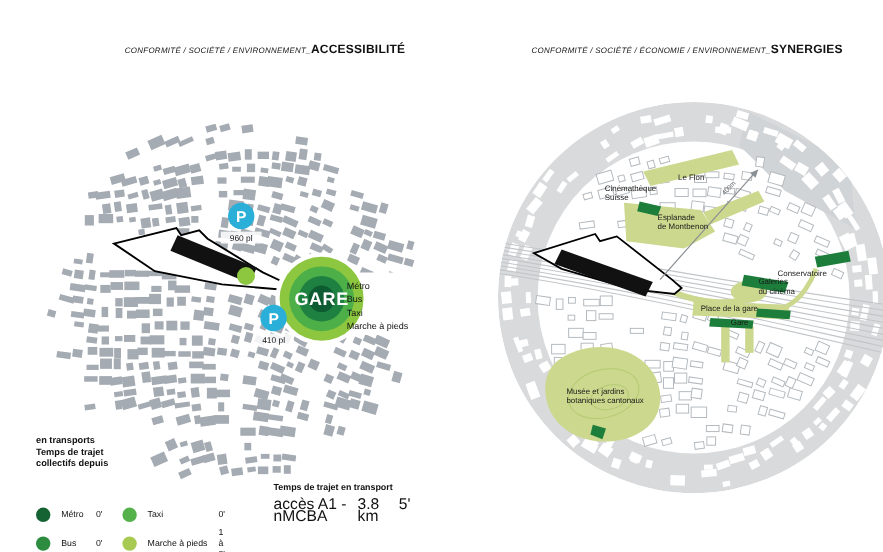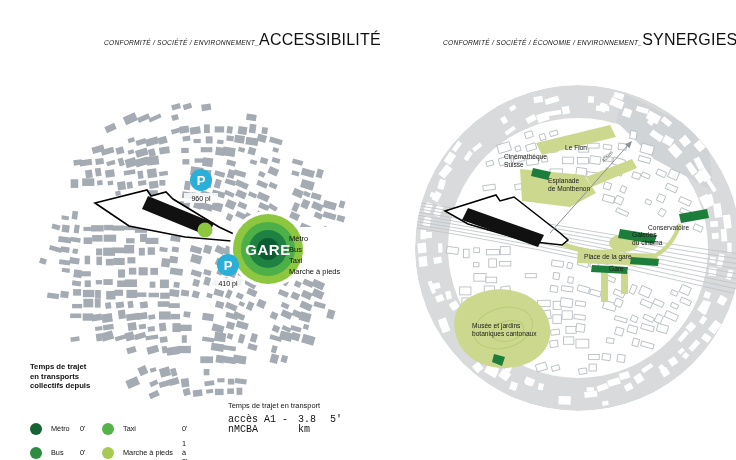--- a/index.html
+++ b/index.html
@@ -4,36 +4,36 @@
 <style>
   html,body{margin:0;padding:0;}
   body{width:736px;height:460px;background:#ffffff;overflow:hidden;
        font-family:"Liberation Sans", sans-serif;}
   .canvas{position:relative;width:736px;height:460px;background:#fff;}
 
   .title{position:absolute;top:31px;white-space:nowrap;color:#111;}
   .title-left{left:104px;}
   .title-right{left:443px;}
   .title-prefix{font-style:italic;font-size:6.6px;letter-spacing:.25px;}
-  .title-main{font-weight:normal;font-size:16px;letter-spacing:.2px;margin-top:12px;}
+  .title-main{font-weight:bold;font-size:10px;letter-spacing:.2px;margin-top:12px;}
 
   #left-map{position:absolute;left:27px;top:85px;width:340px;height:330px;}
   #right-map{position:absolute;left:408px;top:83px;width:340px;height:330px;}
 
   .legend-collective{position:absolute;left:30px;top:362px;width:210px;height:95px;}
   .lc-title div{font-weight:bold;font-size:7.7px;line-height:9.6px;color:#111;}
   .lc-item{position:absolute;display:flex;align-items:center;height:13px;}
   .lc-dot{width:12px;height:12px;border-radius:50%;flex:0 0 12px;}
   .lc-label{margin-left:9px;font-size:7.3px;color:#111;}
   .lc-val{position:absolute;font-size:7.3px;color:#111;}
 
   .legend-individual{position:absolute;left:228px;top:401px;width:180px;}
-  .li-title div{font-weight:normal;font-size:7.4px;line-height:9.3px;color:#111;}
+  .li-title div{font-weight:bold;font-size:7.4px;line-height:9.3px;color:#111;}
   .li-rows{margin-top:5px;}
-  .li-row{display:flex;font-size:10px;line-height:10px;color:#111;font-family:Liberation Mono, monospace;}
+  .li-row{display:flex;font-size:13px;line-height:10px;color:#111;}
   .li-lab{width:70px;}
   .li-dist{width:30px;}
   .li-time{width:14px;text-align:right;}
 
   svg text{font-family:"Liberation Sans", sans-serif;}
 </style>
 </head>
 <body>
 
 <div class="canvas">
@@ -760,22 +760,22 @@
           <text x="176" y="176" font-size="6.6" fill="#1a1a1a"><tspan x="176" dy="0">Place de la gare</tspan></text>
           <text x="201" y="188" font-size="6.6" fill="#1a1a1a"><tspan x="201" dy="0">Gare</tspan></text>
           <text x="64" y="245" font-size="6.6" fill="#1a1a1a"><tspan x="64" dy="0">Musée et jardins</tspan><tspan x="64" dy="8">botaniques cantonaux</tspan></text>
           <text x="196" y="80" font-size="5.5" fill="#666" transform="rotate(-48 196 80)"><tspan x="196" dy="0">400m</tspan></text>
         </g>
     </g>
   </svg>
 
   <div class="legend-collective">
     <div class="lc-title" id="lc-title">
+        <div>en transports</div>
         <div>Temps de trajet</div>
-        <div>en transports</div>
         <div>collectifs depuis</div>
       </div>
     <div id="lc-items">
         <div class="lc-item" style="left: 0px; top: 60px;">
           <span class="lc-dot" style="background: rgb(21, 98, 50);"></span>
           <span class="lc-label">Métro</span>
           <span class="lc-val" style="left: 50px;">0'</span>
         </div>
         <div class="lc-item" style="left: 0px; top: 84px;">
           <span class="lc-dot" style="background: rgb(46, 140, 64);"></span>

